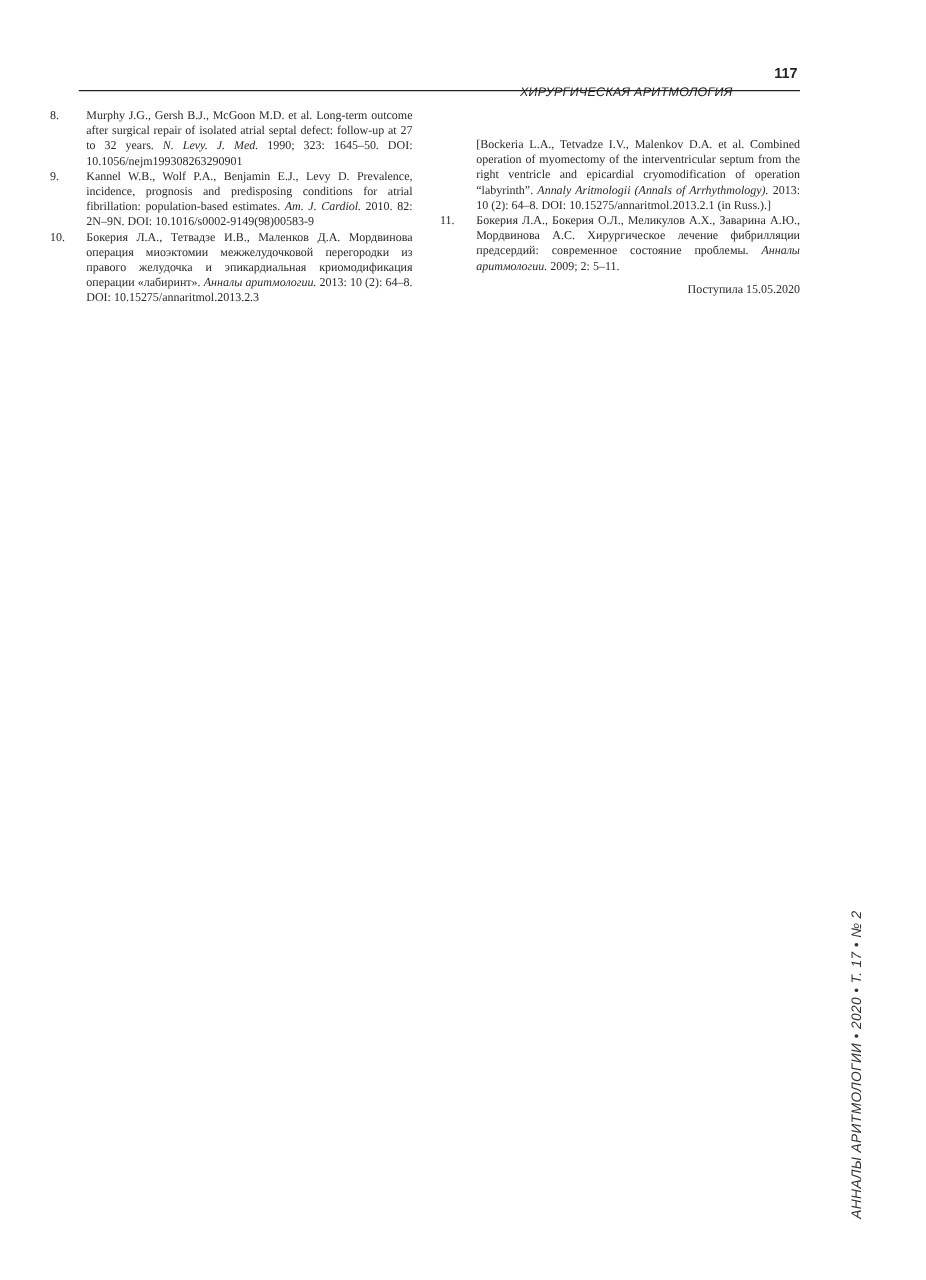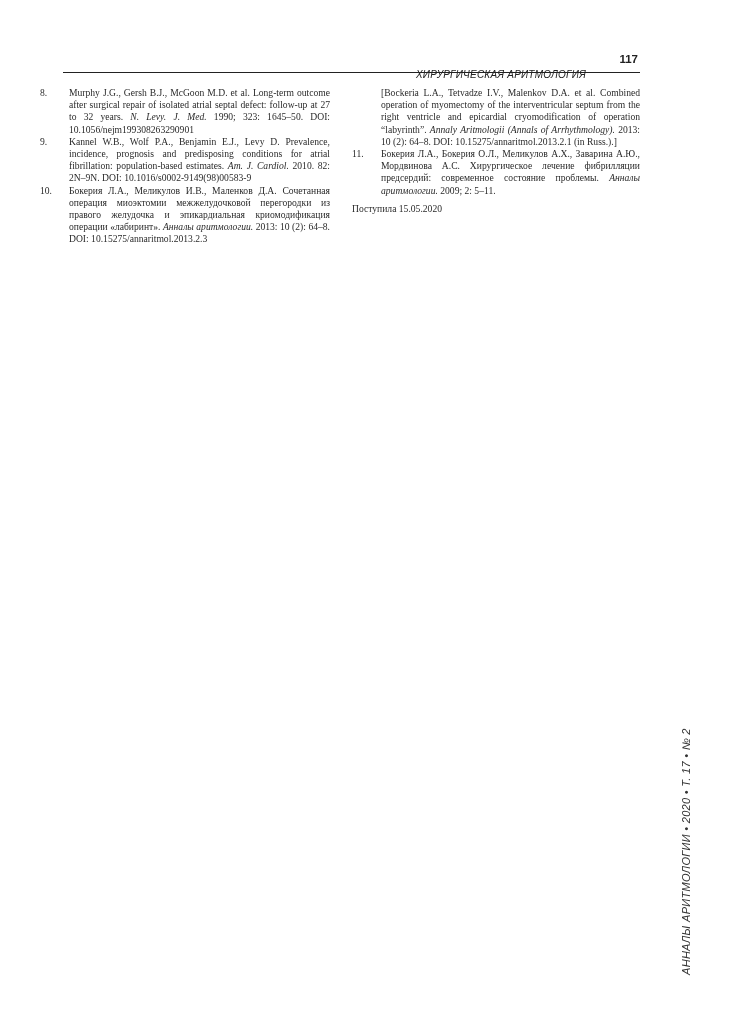--- a/index.html
+++ b/index.html
@@ -15,28 +15,28 @@
       position: absolute; right: 54px; top: 5px;
       font-family: "Liberation Sans", sans-serif; font-style: italic;
       font-size: 10px; letter-spacing: 0.2px; color: #222; margin-top: 16px;
     }
     .header-page {
       position: absolute; right: 2px; top: 5px;
       font-family: "Liberation Sans", sans-serif; font-size: 11.5px; color: #222; font-weight: bold;
     }
     .col { position: absolute; top: 87px; font-size: 9.6px; line-height: 12.2px; text-align: justify; }
     .col-left { left: 40px; width: 290px; }
-    .col-right { left: 352px; width: 288px; }
+    .col-right { left: 352px; width: 288px; margin-top: 23px; }
     .ref { display: flex; margin: 0; }
     .ref-num { width: 29px; flex: none; text-align: left; padding-left: 0; }
     .ref-text { flex: 1; text-align: justify; }
     .ref-cont { padding-left: 29px; }
     .col-right .ref-cont { padding-left: 29px; text-indent: 0; }
     i { font-style: italic; }
-    .dates { margin-top: 4px; }
+    .dates { text-align: right; margin-top: 4px; }
     .dates div { line-height: 15px; }
     .side {
       position: absolute; left: 680px; top: 975px;
       transform-origin: left top; transform: rotate(-90deg);
       font-family: "Liberation Sans", sans-serif; font-style: italic;
       font-size: 11px; color: #333; white-space: nowrap; letter-spacing: 0.3px;
     }
   </style>
 </head>
 <body>
@@ -50,21 +50,21 @@
   <div class="ref">
     <span class="ref-num">8.</span>
     <span class="ref-text"><span>Murphy J.G., Gersh B.J., McGoon M.D. et al. Long-term outcome after surgical repair of isolated atrial septal defect: follow-up at 27 to 32 years. </span><i>N. Levy. J. Med.</i><span> 1990; 323: 1645–50. DOI: 10.1056/nejm199308263290901</span></span>
   </div>
   <div class="ref">
     <span class="ref-num">9.</span>
     <span class="ref-text"><span>Kannel W.B., Wolf P.A., Benjamin E.J., Levy D. Prevalence, incidence, prognosis and predisposing conditions for atrial fibrillation: population-based estimates. </span><i>Am. J. Cardiol.</i><span> 2010. 82: 2N–9N. DOI: 10.1016/s0002-9149(98)00583-9</span></span>
   </div>
   <div class="ref">
     <span class="ref-num">10.</span>
-    <span class="ref-text"><span>Бокерия Л.А., Меликулов И.В., Маленков Д.А. Сочетанная операция миоэктомии межжелудочковой перегородки из правого желудочка и эпикардиальная криомодификация операции «лабиринт». </span><i>Анналы аритмологии.</i><span> 2013: 10 (2): 64–8. DOI: 10.15275/annaritmol.2013.2.3</span></span>
+    <span class="ref-text"><span>Бокерия Л.А., Тетвадзе И.В., Маленков Д.А. Мордвинова операция миоэктомии межжелудочковой перегородки из правого желудочка и эпикардиальная криомодификация операции «лабиринт». </span><i>Анналы аритмологии.</i><span> 2013: 10 (2): 64–8. DOI: 10.15275/annaritmol.2013.2.3</span></span>
   </div>
 </div>
 
 <div class="col col-right">
   <div class="ref-cont"><span>[Bockeria L.A., Tetvadze I.V., Malenkov D.A. et al. Combined operation of myomectomy of the interventricular septum from the right ventricle and epicardial cryomodification of operation “labyrinth”. </span><i>Annaly Aritmologii (Annals of Arrhythmology).</i><span> 2013: 10 (2): 64–8. DOI: 10.15275/annaritmol.2013.2.1 (in Russ.).]</span></div>
   <div class="ref">
     <span class="ref-num">11.</span>
     <span class="ref-text"><span>Бокерия Л.А., Бокерия О.Л., Меликулов А.Х., Заварина А.Ю., Мордвинова А.С. Хирургическое лечение фибрилляции предсердий: современное состояние проблемы. </span><i>Анналы аритмологии.</i><span> 2009; 2: 5–11.</span></span>
   </div>
   <div class="dates">

